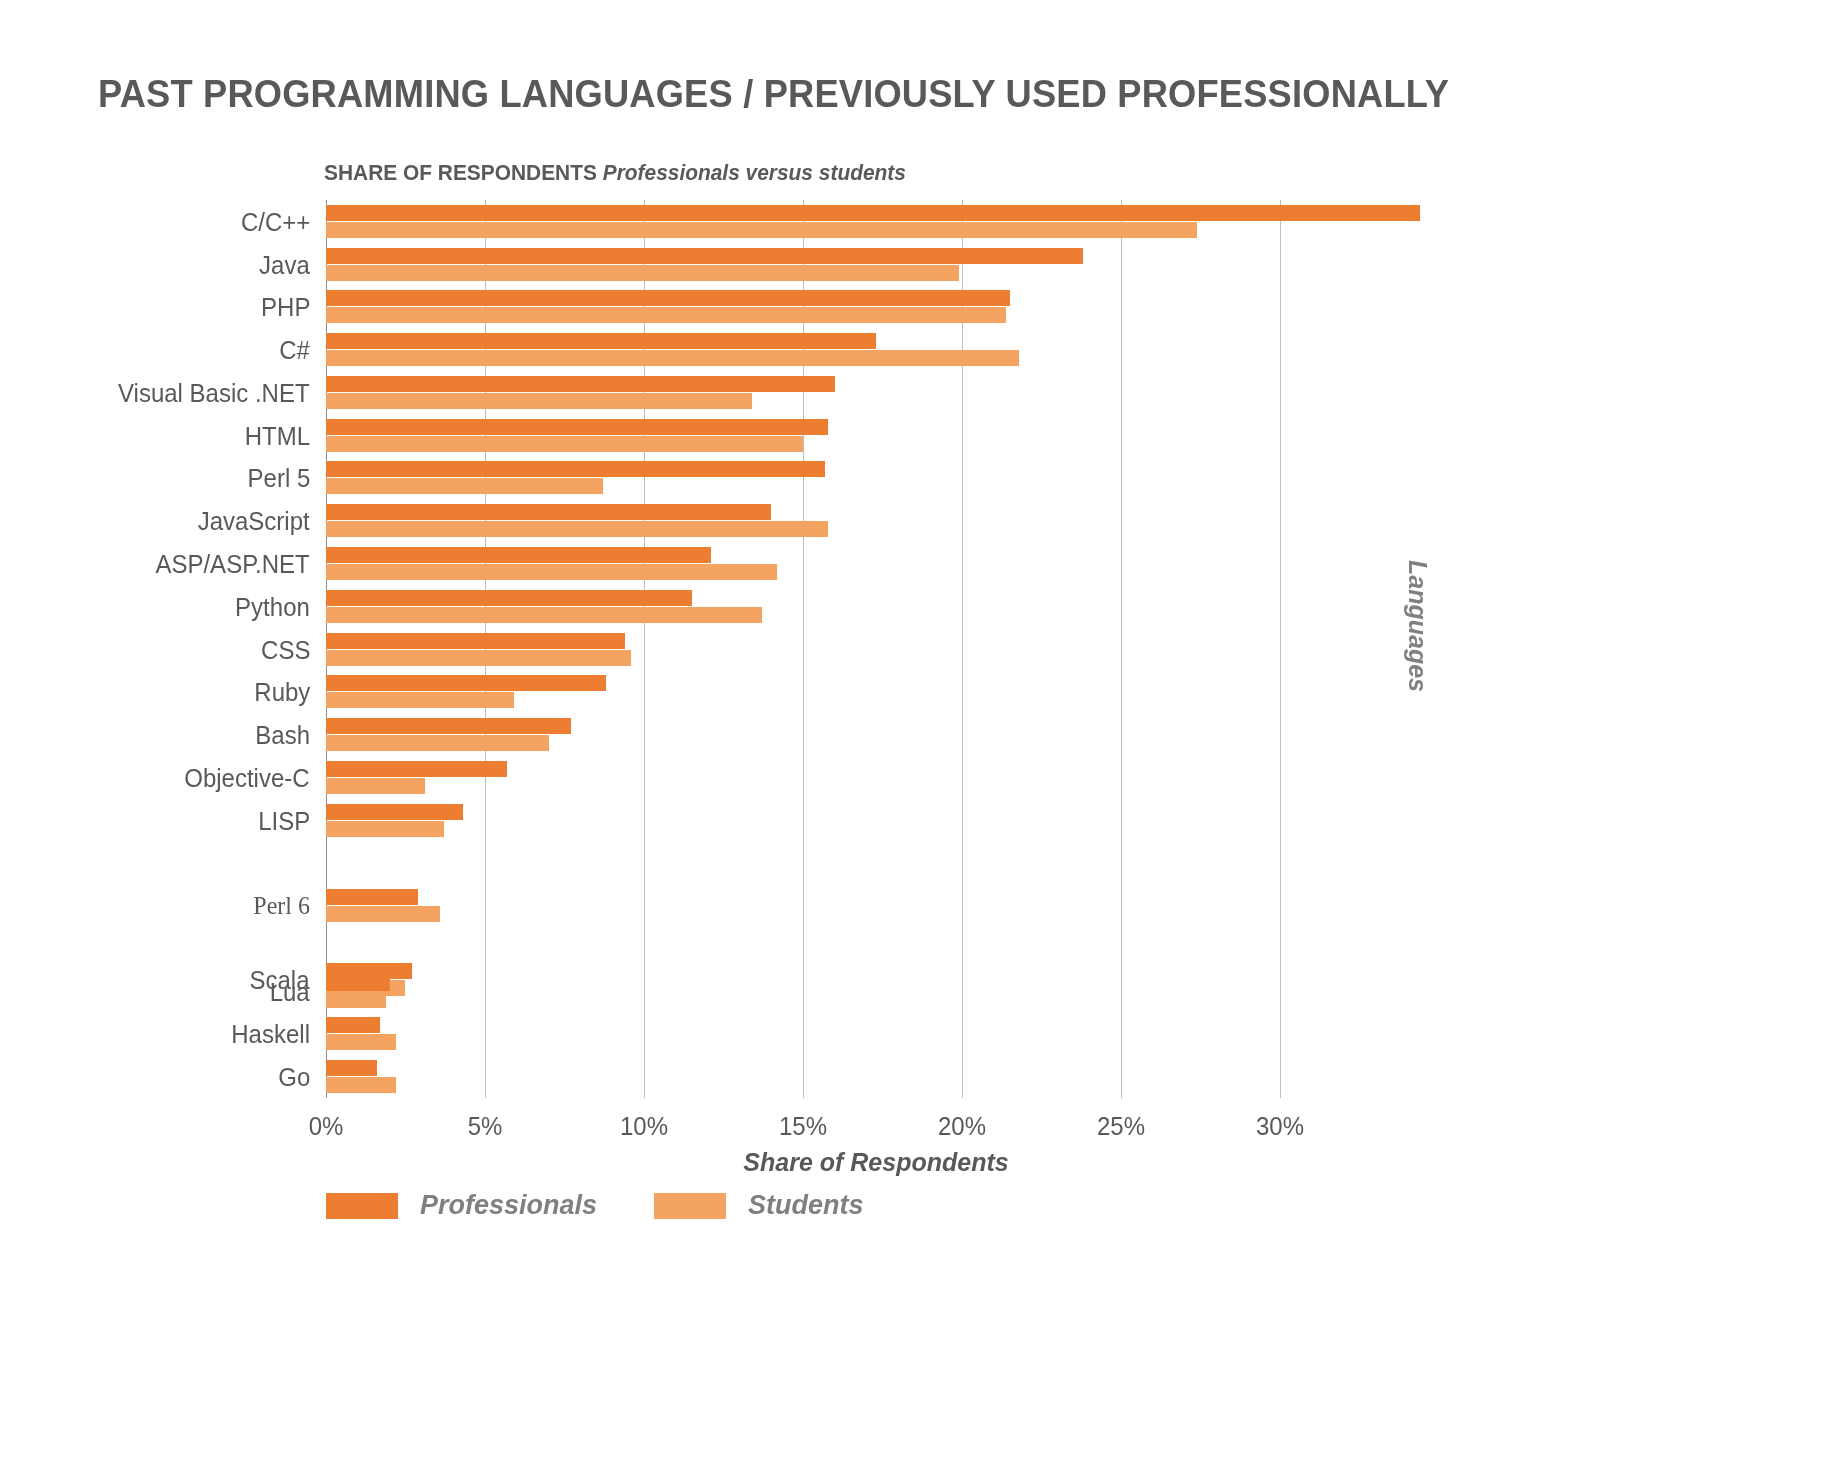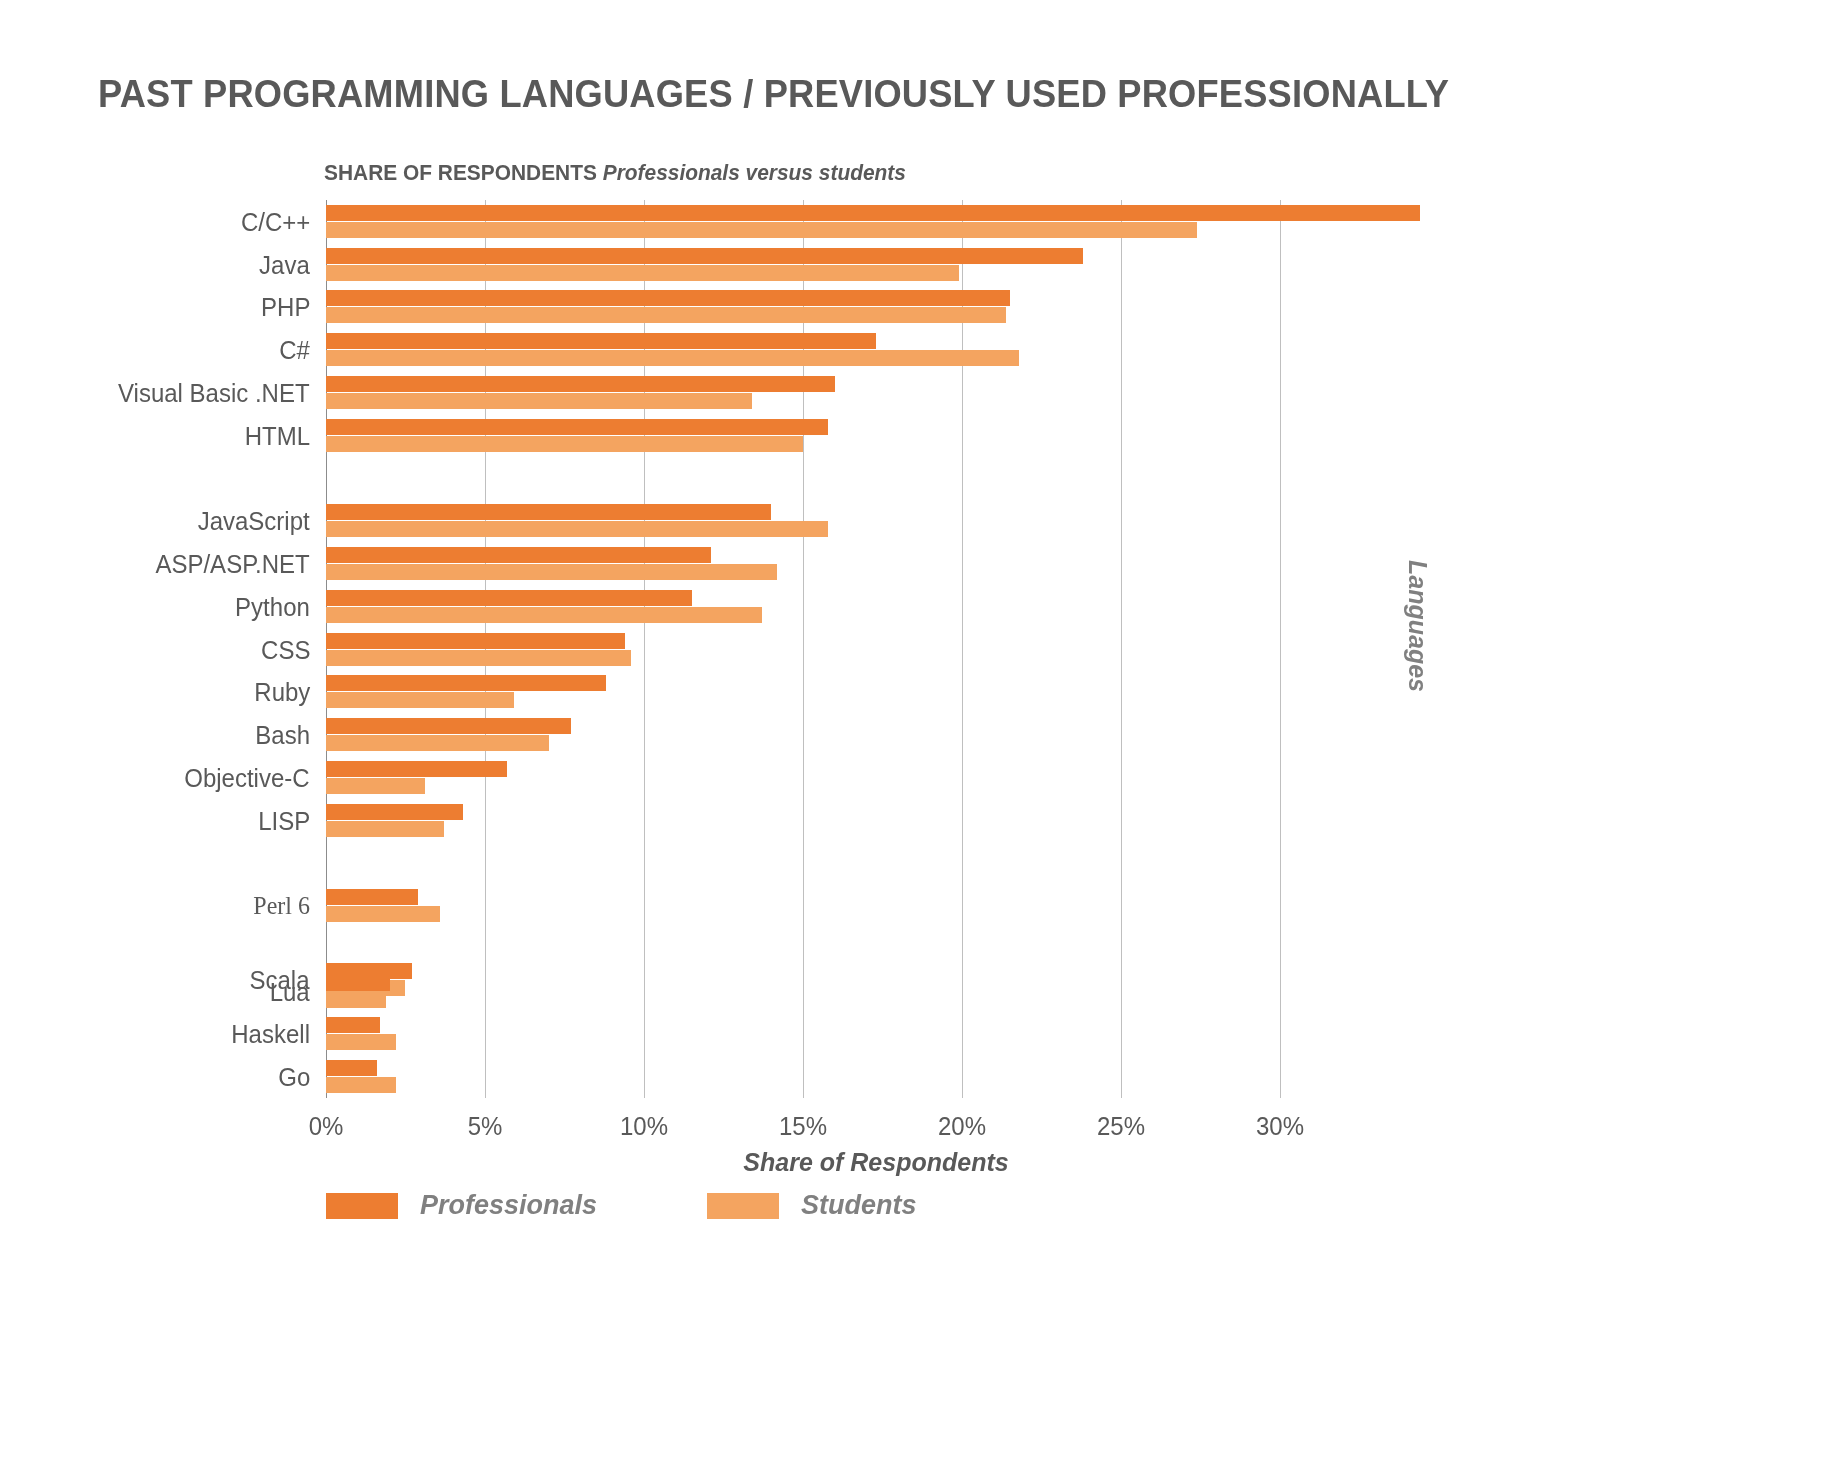--- a/index.html
+++ b/index.html
@@ -146,21 +146,21 @@
     white-space: nowrap;
   }
 
   
   #legend {
     position: absolute;
     left: 326px;
     top: 1190px;
     display: flex;
     align-items: center;
-    gap: 110px;
+    gap: 57px;
   }
   .legend-item {
     display: flex;
     align-items: center;
     gap: 22px;
   }
   .legend-swatch {
     width: 72px;
     height: 26px;
     display: block;
@@ -216,20 +216,25 @@
       <div class="cat-row" style="top: 175.929px; height: 33px;">
         <div class="cat-label">Visual Basic .NET</div>
         <div class="bar pro" style="width: 508.671px; background: rgb(237, 125, 49);"></div>
         <div class="bar stu" style="width: 426.012px; background: rgb(244, 164, 96);"></div>
       </div>
       <div class="cat-row" style="top: 218.69px; height: 33px;">
         <div class="cat-label">HTML</div>
         <div class="bar pro" style="width: 502.312px; background: rgb(237, 125, 49);"></div>
         <div class="bar stu" style="width: 476.879px; background: rgb(244, 164, 96);"></div>
       </div>
+      <div class="cat-row" style="top: 261.452px; height: 33px;">
+        <div class="cat-label">Perl 5</div>
+        <div class="bar pro" style="width: 499.133px; background: rgb(237, 125, 49);"></div>
+        <div class="bar stu" style="width: 276.59px; background: rgb(244, 164, 96);"></div>
+      </div>
       <div class="cat-row" style="top: 346.976px; height: 33px;">
         <div class="cat-label">ASP/ASP.NET</div>
         <div class="bar pro" style="width: 384.682px; background: rgb(237, 125, 49);"></div>
         <div class="bar stu" style="width: 451.445px; background: rgb(244, 164, 96);"></div>
       </div>
       <div class="cat-row" style="top: 304.214px; height: 33px;">
         <div class="cat-label">JavaScript</div>
         <div class="bar pro" style="width: 445.087px; background: rgb(237, 125, 49);"></div>
         <div class="bar stu" style="width: 502.312px; background: rgb(244, 164, 96);"></div>
       </div>

